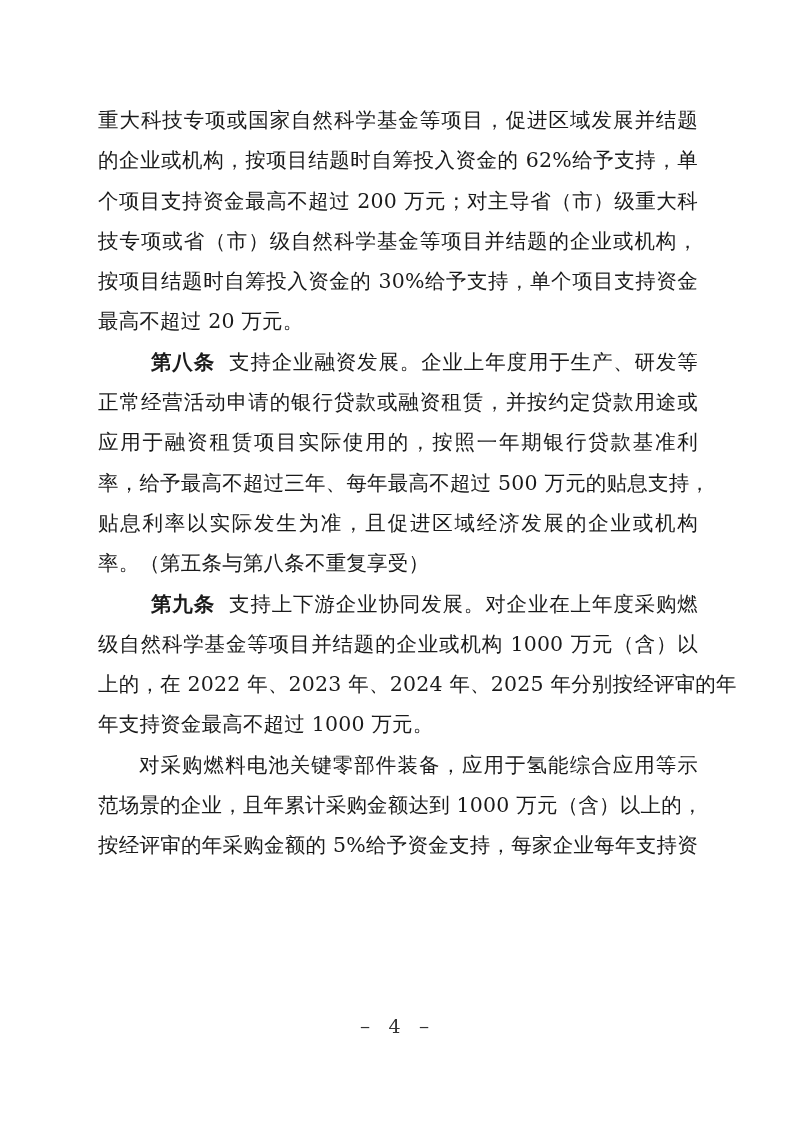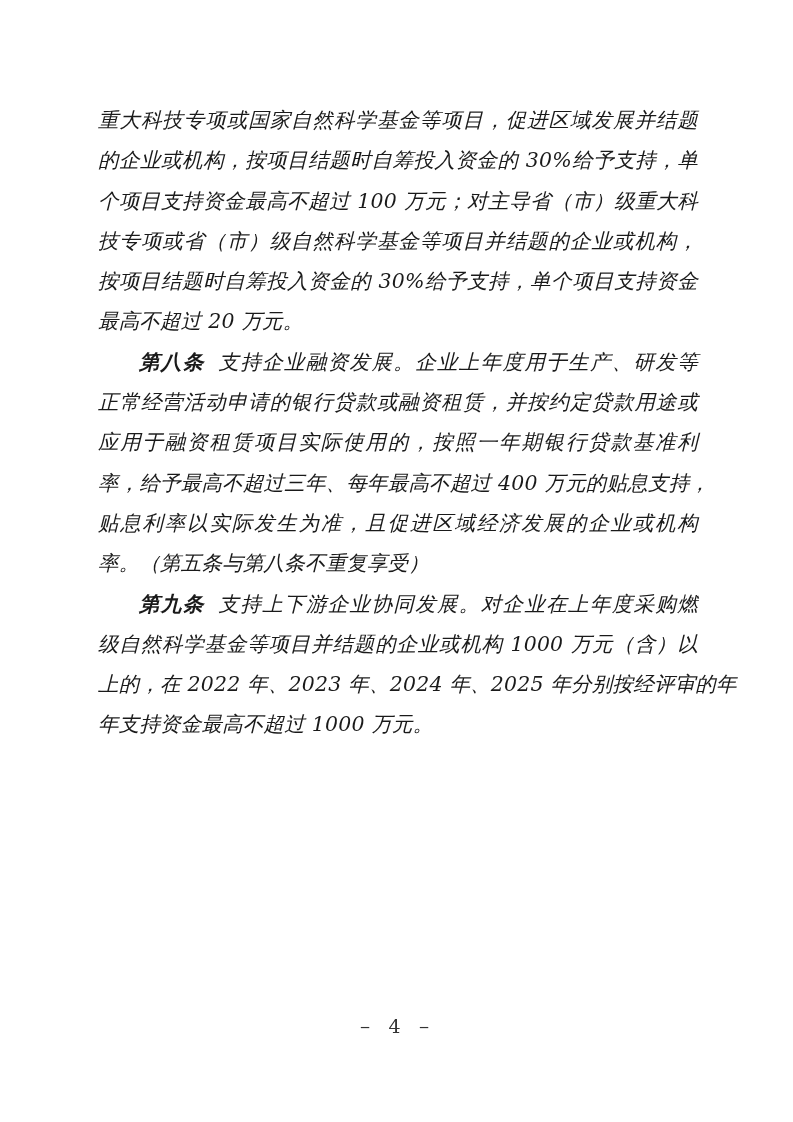--- a/index.html
+++ b/index.html
@@ -22,71 +22,76 @@
     width: 600px;
   }
   .line {
     height: 40.3px;
     line-height: 40.3px;
     font-size: 20.5px;
     white-space: nowrap;
     text-align: justify;
     text-align-last: justify;
     letter-spacing: 0.2px;
-    font-style: italic;
   }
   .line.last {
     text-align-last: left;
   }
   .indent {
     padding-left: 41px;
   }
   .bold {
     font-family: "DejaVu Sans", "Liberation Sans", sans-serif;
     font-weight: bold;
     margin-right: 14px;
+    margin-left: 12px;
   }
   .page-number {
     position: absolute;
     top: 1014px;
     left: 0;
     width: 793px;
     text-align: center;
     font-size: 19px;
     color: #333333;
     letter-spacing: 4px;
   }
 </style>
 </head>
 <body>
 
 <div class="page">
 
   <div>
     <div class="line">重大科技专项或国家自然科学基金等项目，促进区域发展并结题</div>
-    <div class="line">的企业或机构，按项目结题时自筹投入资金的 30%给予支持，单</div>
-    <div class="line">个项目支持资金最高不超过 100 万元；对主导省（市）级重大科</div>
+    <div class="line">的企业或机构，按项目结题时自筹投入资金的 62%给予支持，单</div>
+    <div class="line">个项目支持资金最高不超过 200 万元；对主导省（市）级重大科</div>
     <div class="line">技专项或省（市）级自然科学基金等项目并结题的企业或机构，</div>
     <div class="line">按项目结题时自筹投入资金的 30%给予支持，单个项目支持资金</div>
     <div class="line last">最高不超过 20 万元。</div>
   </div>
 
 
   <div>
     <div class="line indent"><span class="bold">第八条</span><span>支持企业融资发展。企业上年度用于生产、研发等</span></div>
     <div class="line">正常经营活动申请的银行贷款或融资租赁，并按约定贷款用途或</div>
     <div class="line">应用于融资租赁项目实际使用的，按照一年期银行贷款基准利</div>
-    <div class="line">率，给予最高不超过三年、每年最高不超过 400 万元的贴息支持，</div>
+    <div class="line">率，给予最高不超过三年、每年最高不超过 500 万元的贴息支持，</div>
     <div class="line">贴息利率以实际发生为准，且促进区域经济发展的企业或机构</div>
     <div class="line last">率。（第五条与第八条不重复享受）</div>
   </div>
 
   <div>
     <div class="line indent"><span class="bold">第九条</span><span>支持上下游企业协同发展。对企业在上年度采购燃</span></div>
     <div class="line">级自然科学基金等项目并结题的企业或机构 1000 万元（含）以</div>
     <div class="line">上的，在 2022 年、2023 年、2024 年、2025 年分别按经评审的年</div>
     <div class="line last">年支持资金最高不超过 1000 万元。</div>
   </div>
 
+  <div>
+    <div class="line indent">对采购燃料电池关键零部件装备，应用于氢能综合应用等示</div>
+    <div class="line">范场景的企业，且年累计采购金额达到 1000 万元（含）以上的，</div>
+    <div class="line">按经评审的年采购金额的 5%给予资金支持，每家企业每年支持资</div>
+  </div>
 
 </div>
 
 <div class="page-number">－ 4 －</div>
 
 </body></html>

